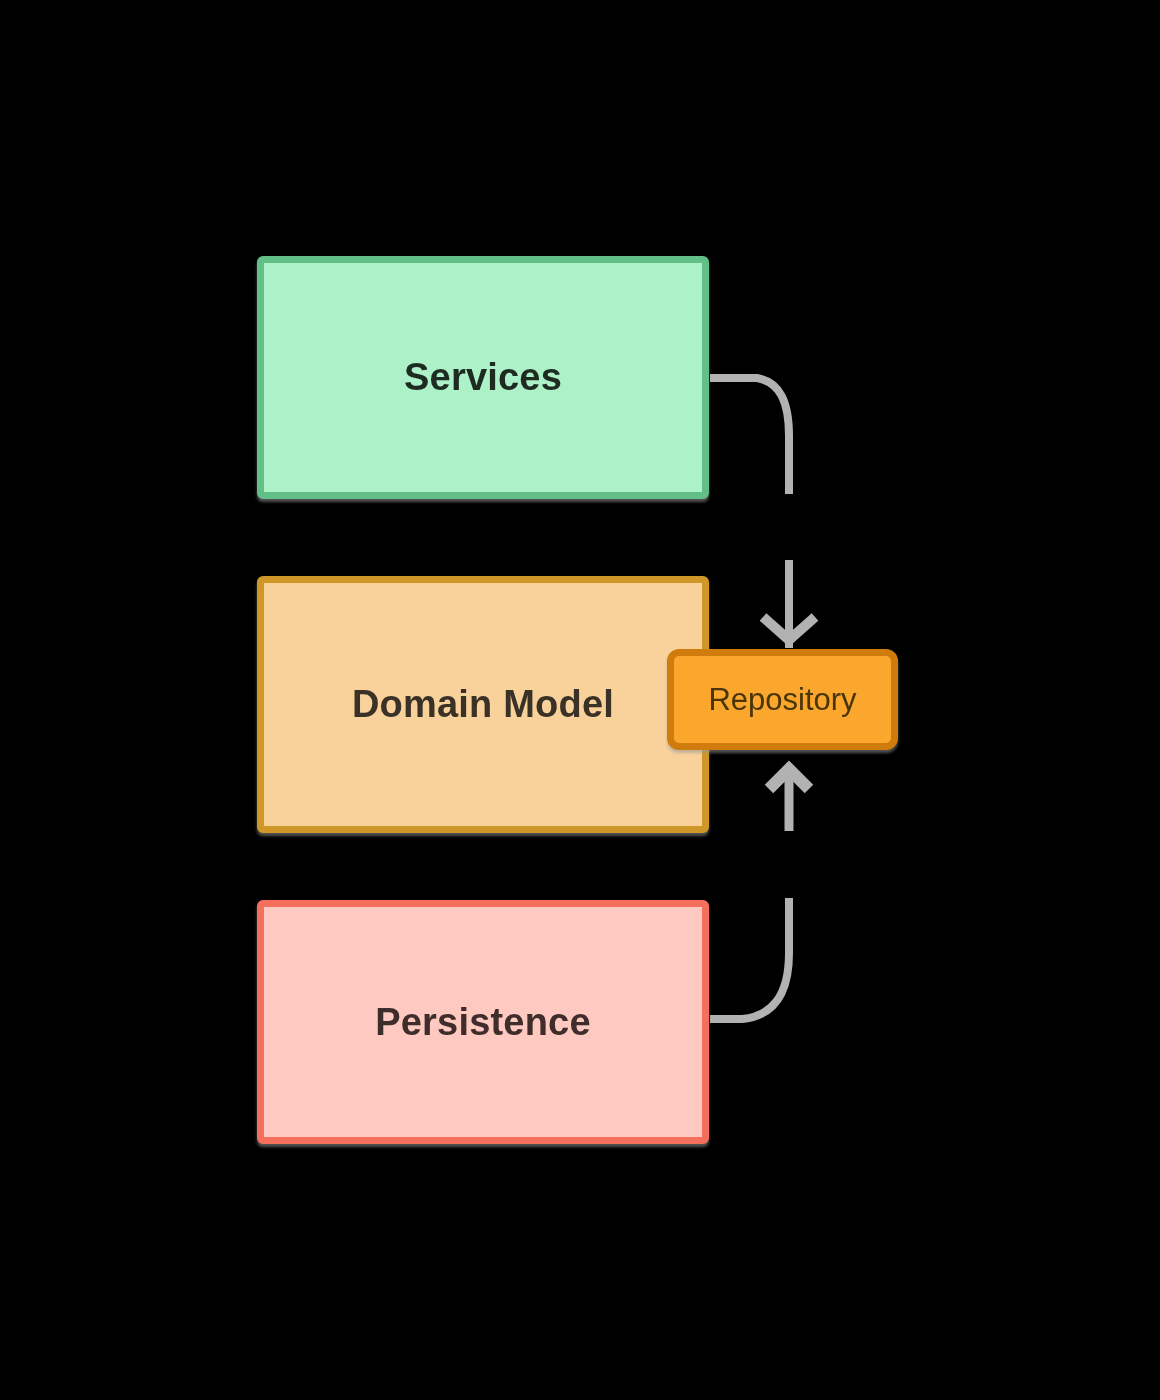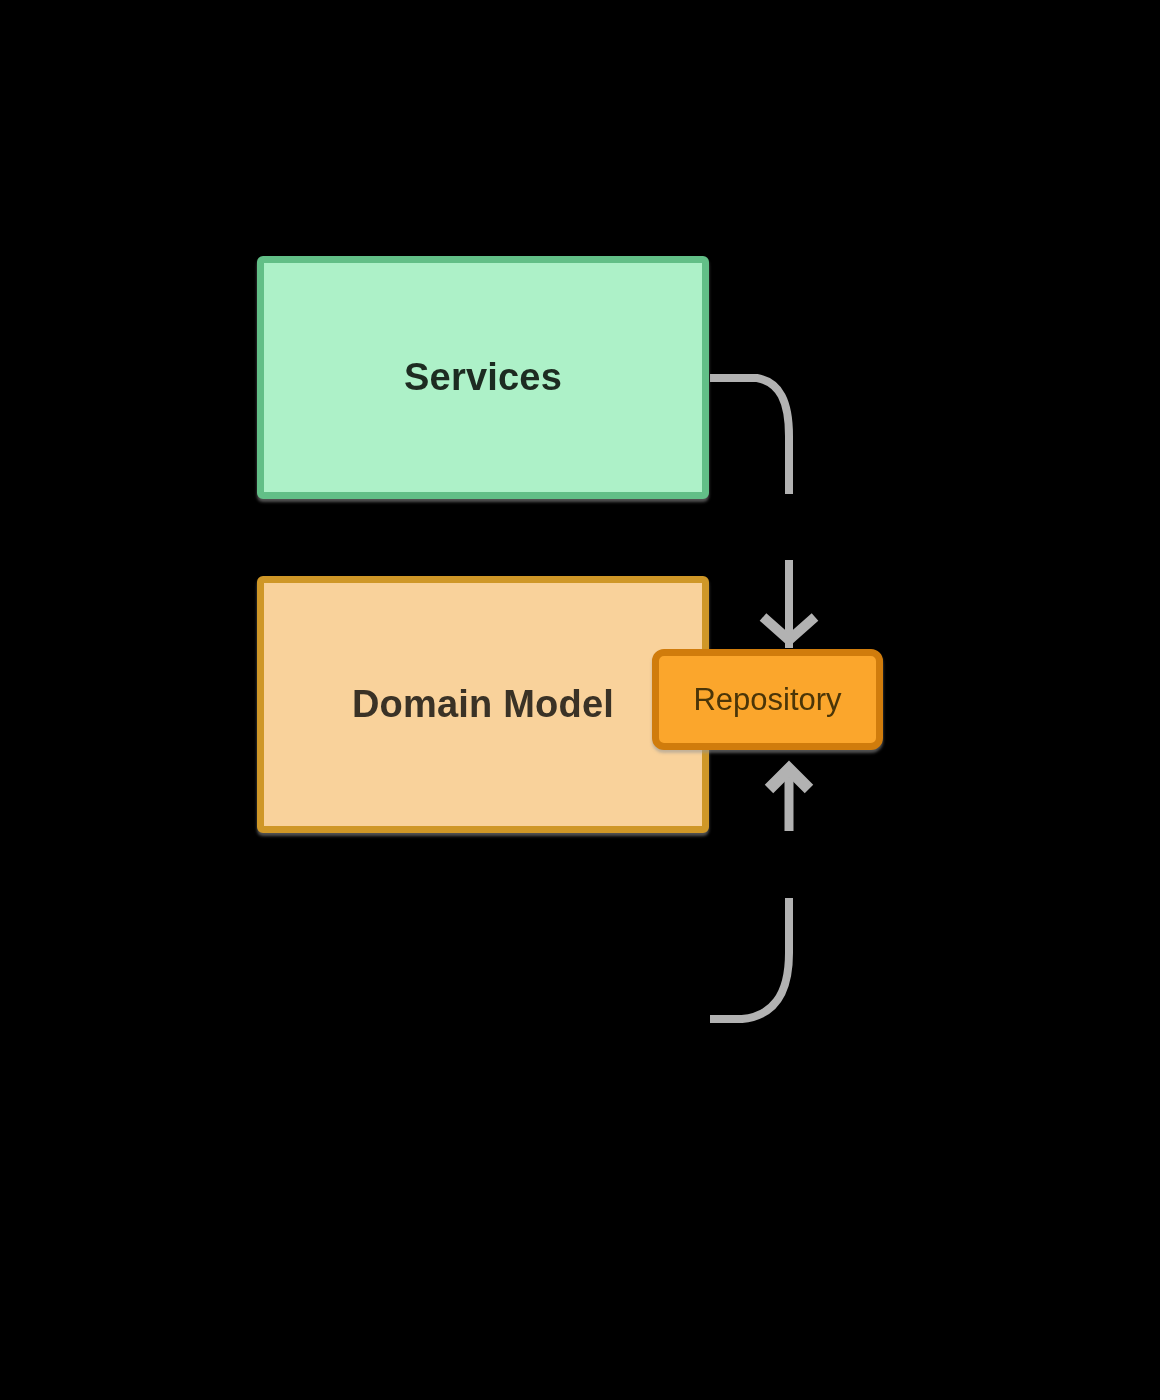--- a/index.html
+++ b/index.html
@@ -39,21 +39,21 @@
   .node .node-label {
     font-weight: 700;
     font-size: 38px;
     letter-spacing: 0.2px;
     white-space: nowrap;
   }
   .node-services    { left: 257px; top: 256px; width: 452px; height: 243px; }
   .node-domain      { left: 257px; top: 576px; width: 452px; height: 257px; }
   .node-persistence { left: 257px; top: 900px; width: 452px; height: 244px; }
   .node-repository  {
-    left: 652px; top: 649px; width: 231px; height: 101px;
+    left: 667px; top: 649px; width: 231px; height: 101px;
     border-radius: 12px;
     z-index: 3;
   }
   .node-repository .node-label {
     font-weight: 400;
     font-size: 31px;
     letter-spacing: 0px;
   }
 </style>
 </head>
@@ -81,14 +81,17 @@
   </div>
 
   <div class="node node-domain" style="background-color: rgb(249, 210, 155); border-color: rgb(207, 151, 39);">
     <span class="node-label" style="color: rgb(58, 50, 38);">Domain Model</span>
   </div>
 
   <div class="node node-repository" style="background-color: rgb(251, 166, 44); border-color: rgb(208, 124, 12);">
     <span class="node-label" style="color: rgb(74, 53, 8);">Repository</span>
   </div>
 
+  <div class="node node-persistence" style="background-color: rgb(253, 201, 192); border-color: rgb(244, 112, 92);">
+    <span class="node-label" style="color: rgb(62, 45, 42);">Persistence</span>
+  </div>
 
 </div>
 
 </body></html>

